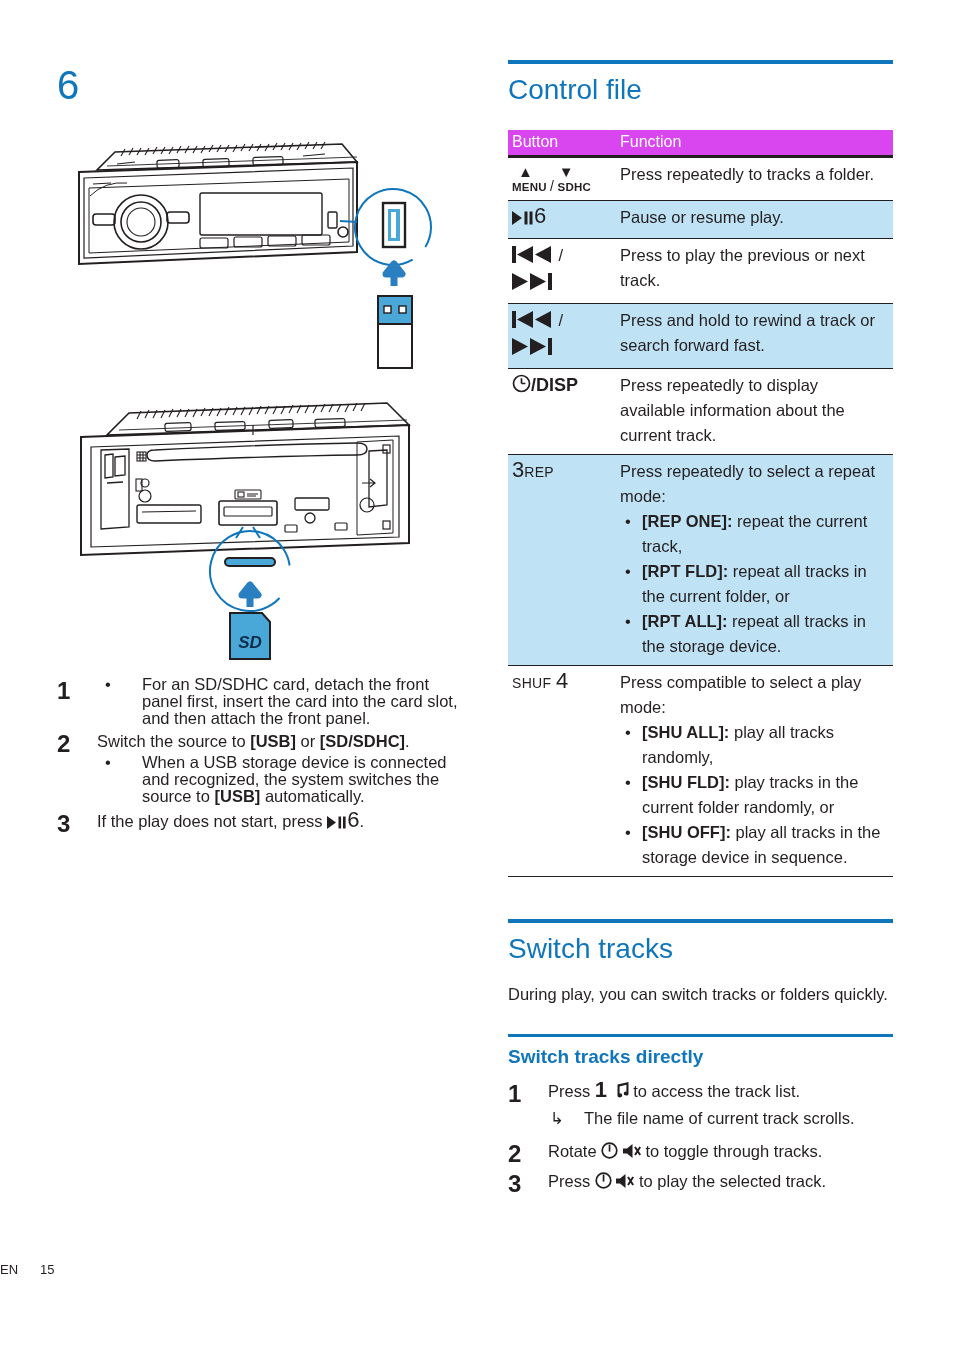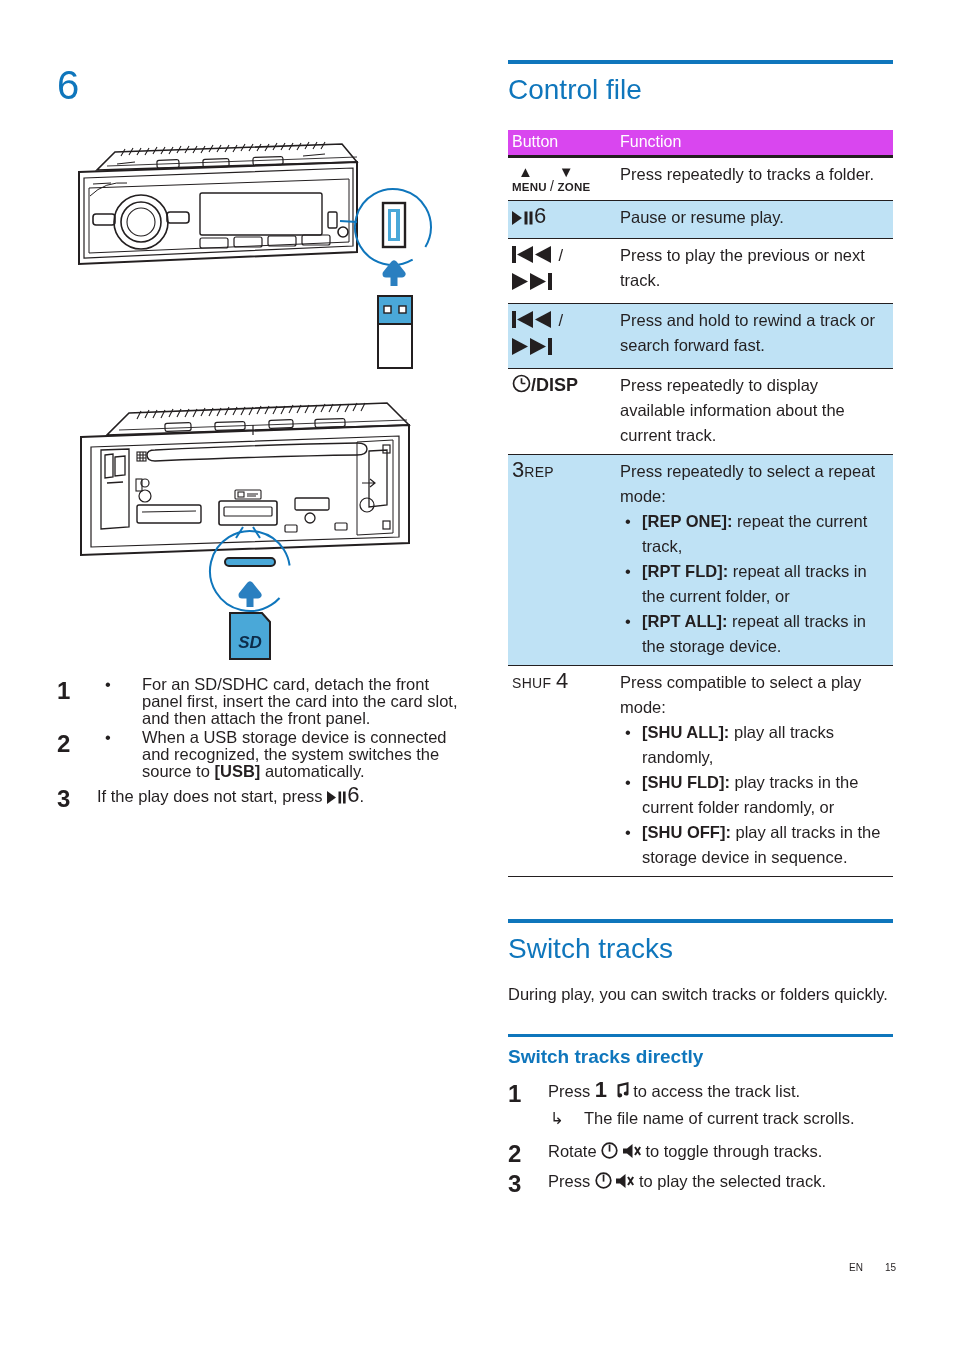--- a/index.html
+++ b/index.html
@@ -171,22 +171,21 @@
     font-size: 16.5px;
     line-height: 25px;
   }
   .result-arrow { flex: 0 0 34px; padding-left: 2px; }
 
   
   .footer {
     position: absolute;
     left: 0; top: 1262px;
     width: 896px;
-    text-align: right;
-    font-size: 10px;
+    font-size: 13px;
     color: #231f20;
   }
   .footer .en { margin-right: 22px; }
 </style>
 </head>
 <body>
 
 <div class="page">
 
   <div class="col-left">
@@ -354,20 +353,23 @@
         <div class="step-body">
           <ul class="sub-bullets">
             <li>For an SD/SDHC card, detach the front panel first, insert the card into the card slot, and then attach the front panel.</li>
           </ul>
         </div>
       </div>
 
       <div class="step">
         <div class="step-num">2</div>
         <div class="step-body">
+          <div>
+            <span>Switch the source to </span><b>[USB]</b><span> or </span><b>[SD/SDHC]</b><span>.</span>
+          </div>
           <ul class="sub-bullets">
             <li><span>When a USB storage device is connected and recognized, the system switches the source to </span><b>[USB]</b><span> automatically.</span></li>
           </ul>
         </div>
       </div>
 
       <div class="step" style="margin-top:4px;">
         <div class="step-num">3</div>
         <div class="step-body">
           <span>If the play does not start, press </span><span class="icon-inline"><svg width="20" height="13" viewBox="0 0 20 13">
@@ -402,21 +404,21 @@
         <tr>
           <td class="cell-btn">
             <div class="menu-zone">
               <div class="mz-arrows">
                 <span>▲</span>
                   <span>▼</span>
               </div>
               <div class="mz-labels">
                 <span>MENU</span>
                 <span class="sep">/</span>
-                <span>ZONE</span>
+                <span>SDHC</span>
               </div>
             </div>
           </td>
           <td>Press repeatedly to tracks a folder.</td>
         </tr>
 
         <tr class="shaded">
           <td class="cell-btn">
             <span class="icon-inline"><svg width="22" height="14" viewBox="0 0 22 14">
                   <polygon points="0,0 10,7 0,14" fill="#231f20"></polygon>

